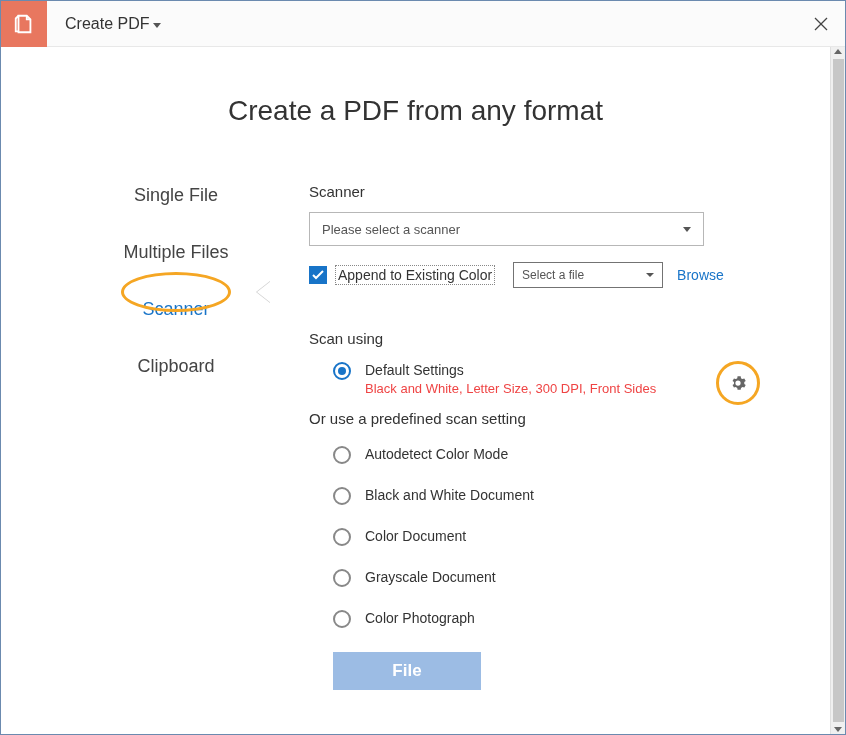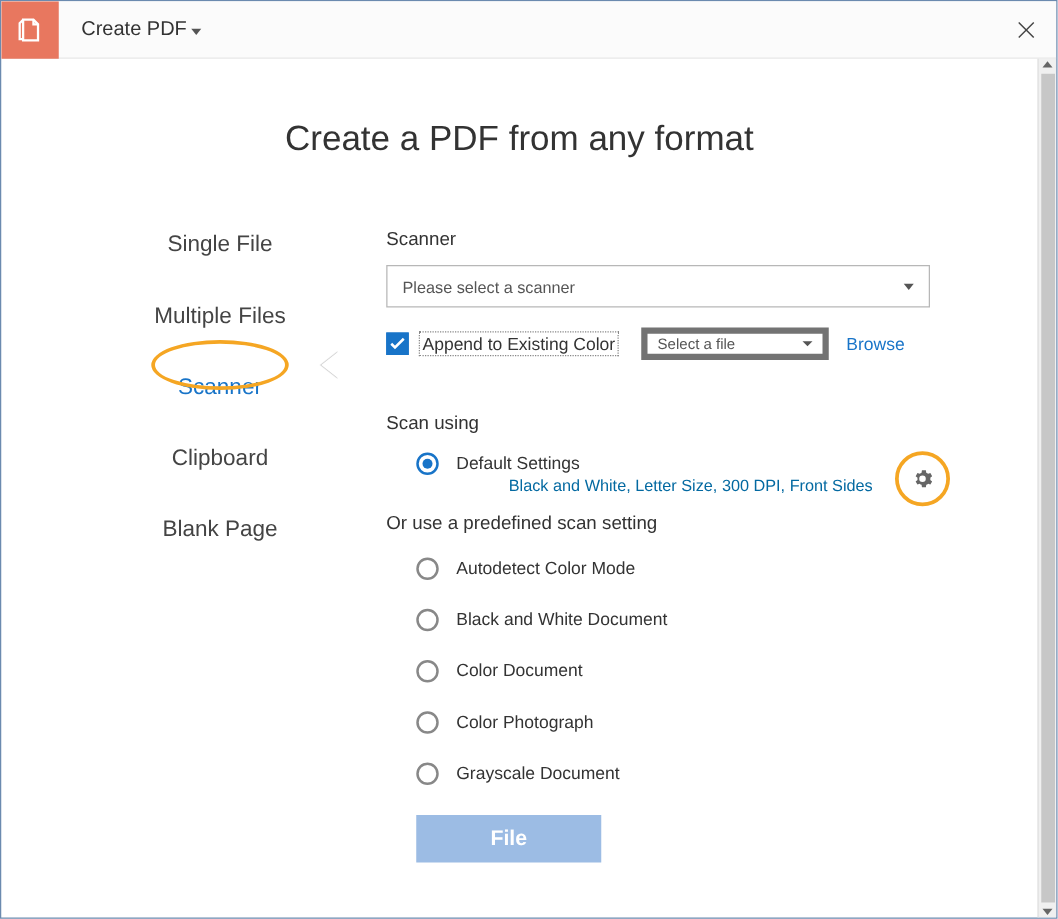--- a/index.html
+++ b/index.html
@@ -20,36 +20,36 @@
 .scrollbar-thumb { position:absolute; top:12px; left:2px; width:11px; height: calc(100% - 24px); background:#c7c7c7; border-radius:0; }
 .heading { text-align: center; font-size: 28px; font-weight: 400; color: #333; margin-top: 48px; margin-bottom: 50px; }
 .main-cols { display: flex; padding: 0 40px 0 80px; }
 .side-nav { width: 190px; flex-shrink:0; position: relative; }
 .nav-item { font-size: 18px; color: #444; text-align: center; padding: 8px 0; margin-bottom: 20px; cursor: pointer; }
 .nav-item.selected { color: #1874c8; position: relative; }
 .nav-circle { position:absolute; border: 3px solid #f5a623; border-radius: 50%/50%; width: 110px; height: 40px; left: 40px; top: 95px; pointer-events:none; }
 .nav-pointer { position:absolute; top: 104px; left: 176px; width:0; height:0; border-top:11px solid transparent; border-bottom:11px solid transparent; border-right:14px solid #fff; filter: drop-shadow(-1px 0 0 #ccc); }
 .form-area { flex: 1; padding-left: 38px; padding-top: 4px; }
 .section-label { font-size: 15px; color: #333; margin-bottom: 12px; margin-top: 2px; }
-.scanner-select { width: 435px; height: 34px; border: 1px solid #b7b7b7; background: #fff; display:flex; align-items:center; padding: 0 12px; font-size: 13px; color: #555; cursor:pointer; position:relative; }
+.scanner-select { width: 395px; height: 34px; border: 1px solid #b7b7b7; background: #fff; display:flex; align-items:center; padding: 0 12px; font-size: 13px; color: #555; cursor:pointer; position:relative; }
 .scanner-select .sel-caret { margin-left:auto; width:0; height:0; border-left:4px solid transparent; border-right:4px solid transparent; border-top:5px solid #555; }
 .append-row { display:flex; align-items:center; margin-top: 16px; }
 .chk { width:18px; height:18px; border:1px solid #1874c8; background:#1874c8; margin-right: 8px; display:flex; align-items:center; justify-content:center; }
 .chk svg { width:12px; height:10px; }
 .append-label { font-size: 14px; color:#333; border:1px dotted #888; padding:1px 2px; }
-.file-select { margin-left: 18px; width: 150px; height: 26px; border:5px solid #737373; display:flex; align-items:center; padding:0 8px; font-size:12px; color:#555; cursor:pointer; }
+.file-select { margin-left: 18px; width: 150px; height: 26px; border:1px solid #737373; display:flex; align-items:center; padding:0 8px; font-size:12px; color:#555; cursor:pointer; }
 .file-select .sel-caret { margin-left:auto; width:0; height:0; border-left:4px solid transparent; border-right:4px solid transparent; border-top:4px solid #555; }
 .browse-link { margin-left: 14px; color:#1874c8; font-size:14px; cursor:pointer; }
 .scan-using-label { font-size:15px; color:#333; margin-top: 42px; margin-bottom: 14px; }
 .radio-row { display:flex; align-items:flex-start; margin-bottom: 8px; padding-left: 24px; position:relative; }
 .radio { width:18px; height:18px; border:2px solid #888; border-radius:50%; margin-right: 14px; flex-shrink:0; margin-top:1px; position:relative; }
 .radio.checked { border-color:#1874c8; }
 .radio.checked::after { content:""; position:absolute; top:3px; left:3px; width:8px; height:8px; background:#1874c8; border-radius:50%; }
 .radio-label { font-size:14px; color:#333; line-height:1.3; }
-.radio-sub { font-size:13px; color:#0369a1; margin-top:2px;margin-left:42px; }
+.radio-sub { font-size:13px; color:#ef4444; margin-top:2px; }
 .gear-circle { position:absolute; right: 30px; top: 0px; width:44px; height:44px; border:3px solid #f5a623; border-radius:50%; display:flex; align-items:center; justify-content:center; cursor:pointer; }
 .gear-circle svg { width:18px; height:18px; }
 .default-block { position:relative; }
 .predef-label { font-size:15px; color:#333; margin: 14px 0 18px 0; }
 .predef-opts .radio-row { margin-bottom: 22px; }
 .scan-btn { margin: 24px 0 0 24px; width: 148px; height: 38px; background:#9cbce4; color:#fff; font-size:17px; border:none; display:flex; align-items:center; justify-content:center; font-weight:600; cursor:pointer; }
 </style>
 </head>
 <body>
 
@@ -77,21 +77,20 @@
 
 <div class="content-wrap">
   <div class="scroll-area">
     <div class="heading">Create a PDF from any format</div>
     <div class="main-cols">
       <div class="side-nav">
         <div class="nav-item">Single File</div>
         <div class="nav-item">Multiple Files</div>
         <div class="nav-item selected">Scanner</div>
         <div class="nav-item">Clipboard</div>
-        <div class="nav-item">Blank Page</div>
         <div class="nav-circle"></div>
         <div class="nav-pointer"></div>
       </div>
 
       <div class="form-area">
         <div class="section-label">Scanner</div>
         <div class="scanner-select">
           <span>Please select a scanner</span>
           <span class="sel-caret"></span>
         </div>
@@ -135,25 +134,25 @@
           <div class="radio-row">
             <div class="radio"></div>
             <div class="radio-label">Black and White Document</div>
           </div>
           <div class="radio-row">
             <div class="radio"></div>
             <div class="radio-label">Color Document</div>
           </div>
           <div class="radio-row">
             <div class="radio"></div>
-            <div class="radio-label">Color Photograph</div>
+            <div class="radio-label">Grayscale Document</div>
           </div>
           <div class="radio-row">
             <div class="radio"></div>
-            <div class="radio-label">Grayscale Document</div>
+            <div class="radio-label">Color Photograph</div>
           </div>
         </div>
 
         <button class="scan-btn">File</button>
       </div>
     </div>
   </div>
   <div class="scrollbar">
     <div class="scrollbar-thumb"></div>
   </div>

